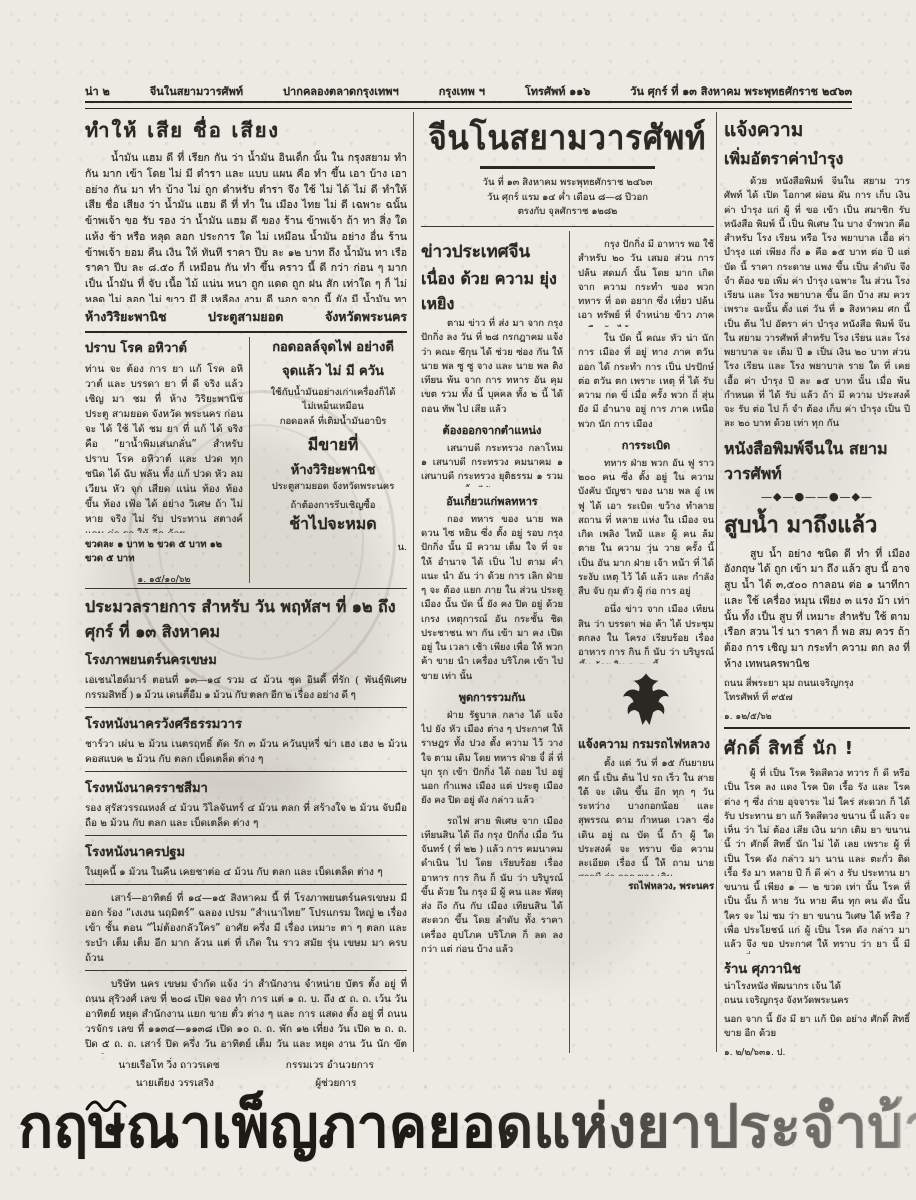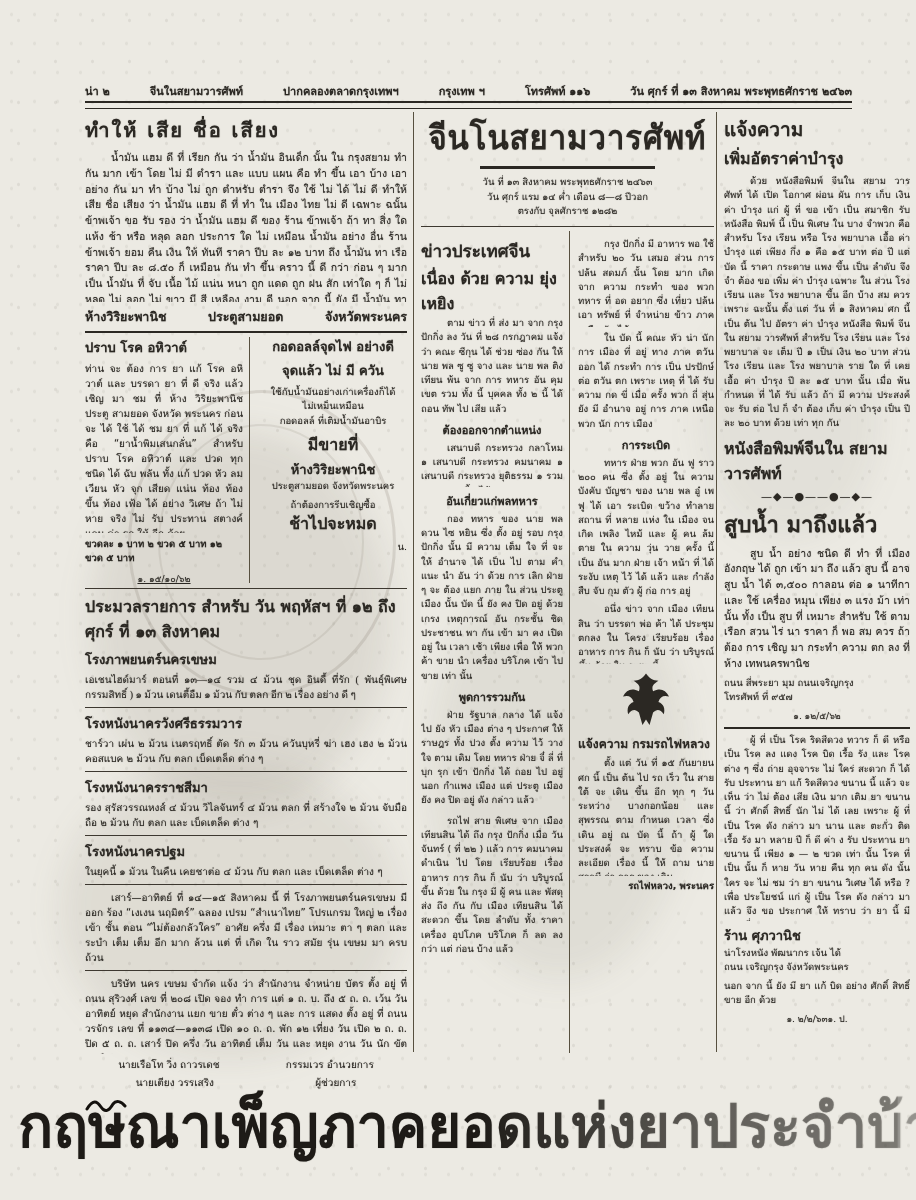--- a/index.html
+++ b/index.html
@@ -46,21 +46,21 @@
   .news-cols{display:flex;margin-top:4px;}
   .news-left{width:142px;padding-right:6px;border-right:1px solid #57503f;}
   .news-right{flex:1;padding-left:8px;}
   .garuda{display:block;margin:6px auto 2px auto;}
   .ornament{text-align:center;font-size:11px;letter-spacing:1px;margin:4px 0;}
   .banner{position:absolute;left:0;right:0;top:1056px;height:140px;text-align:center;
           font-size:60px;font-weight:bold;white-space:nowrap;line-height:140px;
           color:#14110d;transform:scaleX(.96);
           background:linear-gradient(90deg,#14110d 0%,#14110d 52%,rgba(20,17,13,.45) 78%,rgba(20,17,13,.22) 100%);
           -webkit-background-clip:text;background-clip:text;-webkit-text-fill-color:transparent;}
-  .refrow{display:flex;justify-content:center;font-size:9px;margin-top:5px;}
+  .refrow{display:flex;justify-content:flex-start;font-size:9px;margin-top:5px;}
 </style>
 </head>
 <body>
 
 <div class="page">
 
   <div class="blotch" style="left:90px;top:430px;width:300px;height:380px;background:rgba(104,97,83,.12);"></div>
   <div class="blotch" style="left:60px;top:760px;width:340px;height:300px;background:rgba(104,97,83,.10);"></div>
   <div class="blotch" style="left:430px;top:560px;width:260px;height:420px;background:rgba(104,97,83,.09);"></div>
   <div class="blotch" style="left:700px;top:300px;width:180px;height:240px;background:rgba(104,97,83,.07);"></div>
@@ -209,20 +209,21 @@
 
     <div class="h-lg center" style="font-size:22px;">สูบน้ำ มาถึงแล้ว</div>
     <div class="jtext indent smalltext" style="max-height:178px;margin-top:4px;font-size:10.5px;">สูบ น้ำ อย่าง ชนิด ดี ทำ ที่ เมือง อังกฤษ ได้ ถูก เข้า มา ถึง แล้ว   สูบ นี้ อาจ สูบ น้ำ ได้ ๓,๕๐๐ กาลอน ต่อ ๑ นาทีกา และ ใช้ เครื่อง หมุน เพียง ๓ แรง ม้า เท่า นั้น ทั้ง เป็น สูบ ที่ เหมาะ สำหรับ ใช้ ตาม เรือก สวน ไร่ นา   ราคา ก็ พอ สม ควร ถ้า ต้อง การ เชิญ มา กระทำ ความ ตก ลง ที่ ห้าง เทพนครพานิช</div>
     <div class="smalltext center" style="margin-top:4px;">ถนน สี่พระยา มุม ถนนเจริญกรุง</div>
     <div class="smalltext center">โทรศัพท์ ที่ ๙๕๗</div>
     <div class="refrow">
       <span>๑.  ๑๒/๕/๖๒</span>
     </div>
     <hr class="heavyrule">
 
+    <div class="h-lg center" style="font-size:18px;letter-spacing:1px;">ศักดิ์ สิทธิ์ นัก !</div>
     <div class="jtext indent smalltext" style="max-height:188px;margin-top:4px;">ผู้ ที่ เป็น โรค ริดสีดวง ทวาร ก็ ดี หรือ เป็น โรค ลง แดง โรค บิด เรื้อ รัง และ โรค ต่าง ๆ ซึ่ง ถ่าย อุจจาระ ไม่ ใคร่ สะดวก ก็ ได้ รับ ประทาน ยา แก้ ริดสีดวง ขนาน นี้ แล้ว จะ เห็น ว่า ไม่ ต้อง เสีย เงิน มาก เติม ยา ขนาน นี้ ว่า ศักดิ์ สิทธิ์ นัก ไม่ ได้ เลย   เพราะ ผู้ ที่ เป็น โรค ดัง กล่าว มา นาน และ ตะกั่ว ติด เรื้อ รัง มา หลาย ปี ก็ ดี ค่า ง รับ ประทาน ยา ขนาน นี้ เพียง ๑ — ๒ ขวด เท่า นั้น โรค ที่ เป็น นั้น ก็ หาย วัน หาย คืน ทุก คน   ดัง นั้น ใคร จะ ไม่ ชม ว่า ยา ขนาน วิเศษ ได้ หรือ ?   เพื่อ ประโยชน์ แก่ ผู้ เป็น โรค ดัง กล่าว มา แล้ว จึง ขอ ประกาศ ให้ ทราบ ว่า ยา นี้ มี ขาย ที่</div>
     <div class="h-md center" style="margin-top:4px;">ร้าน ศุภวานิช</div>
     <div class="smalltext center">น่าโรงหนัง พัฒนากร เจ้น ได้</div>
     <div class="smalltext center">ถนน เจริญกรุง จังหวัดพระนคร</div>
     <div class="jtext smalltext" style="max-height:34px;margin-top:4px;">นอก จาก นี้ ยัง มี ยา แก้ บิด อย่าง ศักดิ์ สิทธิ์ ขาย อีก ด้วย</div>
     <div class="refrow">
       <span>๑.  ๒/๒/๖๓</span>
       <span>๑. ป.</span>
     </div>
   </div>

